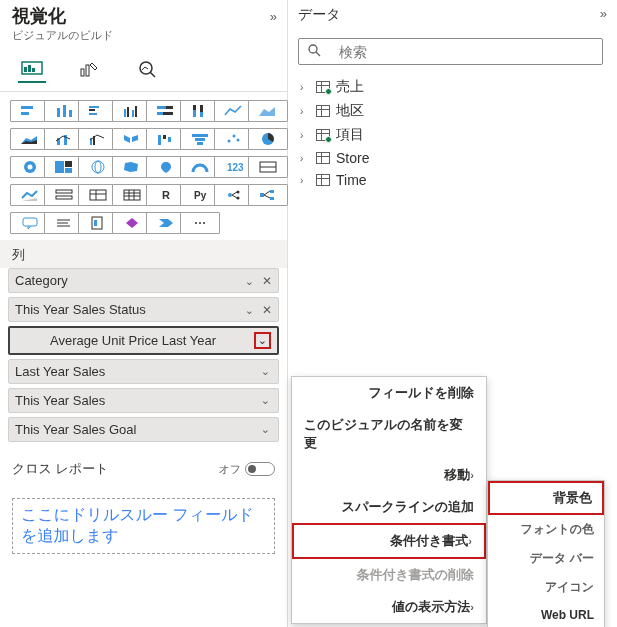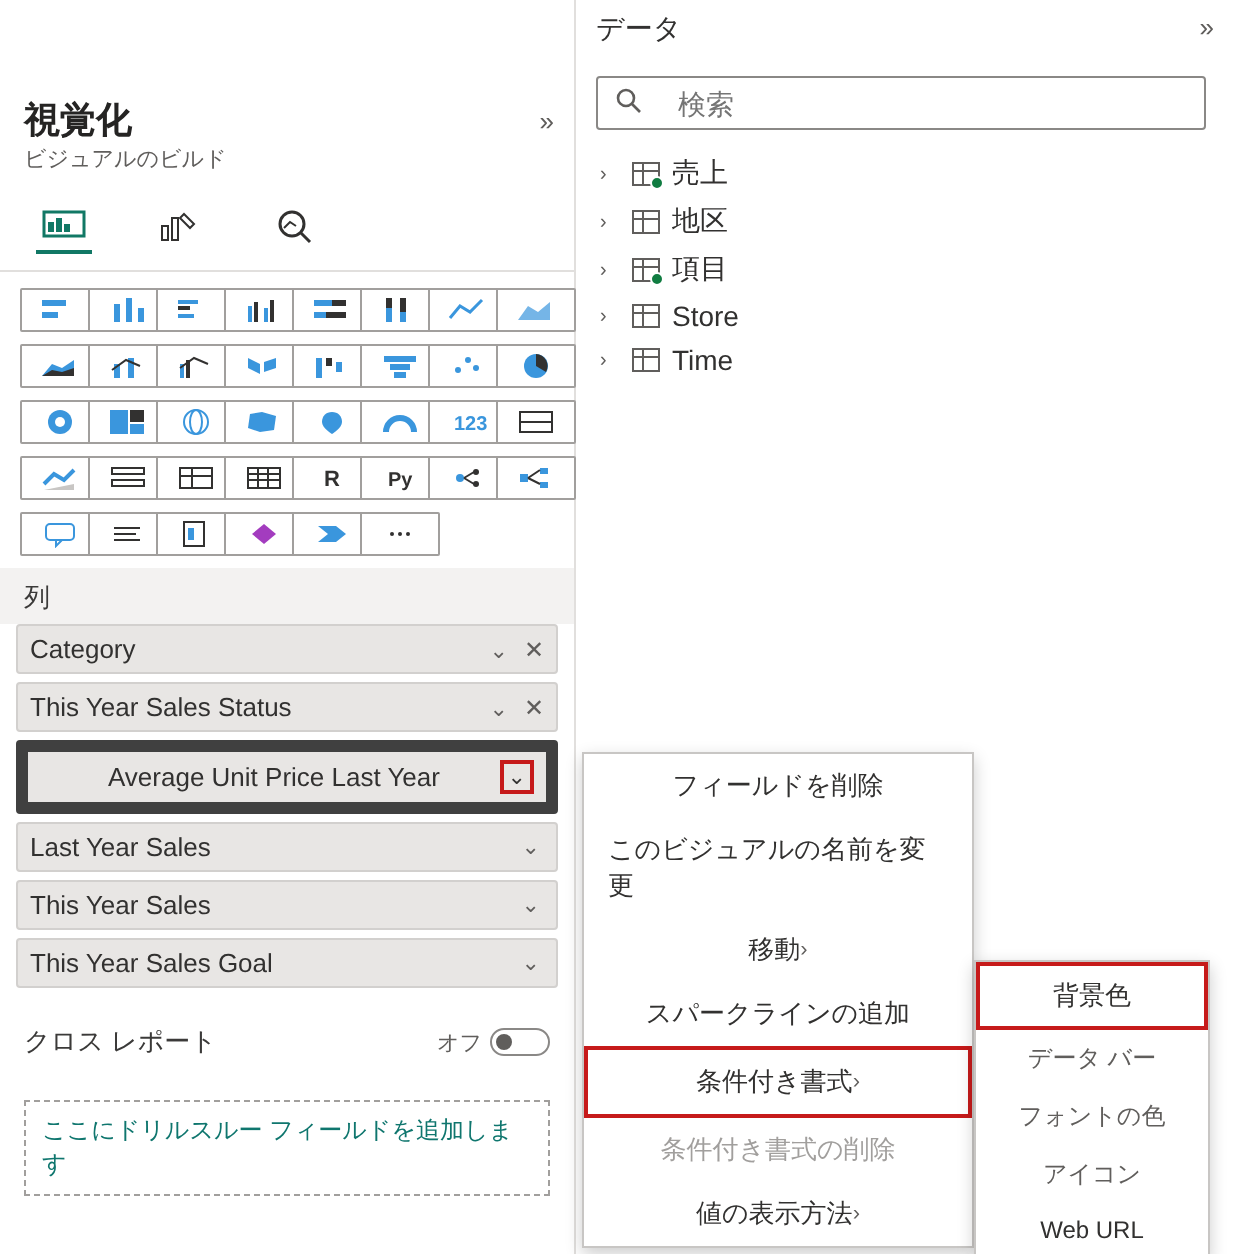--- a/index.html
+++ b/index.html
@@ -1,56 +1,56 @@
 <!DOCTYPE html>
 <html><head>
 <meta charset="utf-8">
 <style>
   * { box-sizing: border-box; margin: 0; padding: 0; font-family: "Segoe UI", "Meiryo", sans-serif; }
   body { width: 617px; height: 627px; background: #fff; display: flex; overflow: hidden; font-size: 13px; color: #252423; }
   .pane { position: relative; }
   .viz-pane { width: 288px; border-right: 1px solid #e1dfdd; }
   .data-pane { flex: 1; padding: 0 10px 0 10px; }
-  .pane-header { display: flex; align-items: center; justify-content: space-between; padding: 4px 10px 0 12px; margin-top: 44px; }
+  .pane-header { display: flex; align-items: center; justify-content: space-between; padding: 4px 10px 0 12px; }
   .pane-title { font-size: 18px; font-weight: 600; }
   .pane-sub { font-size: 11px; color: #605e5c; padding: 0 12px 6px; }
   .collapse { color: #605e5c; font-size: 13px; }
   .mode-tabs { display: flex; gap: 30px; padding: 6px 18px 8px; border-bottom: 1px solid #e1dfdd; }
   .mode-tab { width: 28px; height: 28px; display: flex; align-items: center; justify-content: center; color: #323130; }
   .mode-tab.active { border-bottom: 2px solid #117865; }
   .gallery { padding: 8px 10px 6px; display: grid; grid-template-columns: repeat(8, 28px); gap: 6px 6px; }
   .viz-icon { width: 40px; height: 22px; border: 1px solid #a19f9d; border-radius: 1px; display: flex; align-items: center; justify-content: center; background: #fff; }
   .viz-icon svg { display: block; }
   .section-label { font-size: 13px; color: #3b3a39; padding: 6px 12px 4px; background: #f3f2f1; }
   .fieldwell { padding: 0 8px; }
   .field-row { display: flex; align-items: center; justify-content: space-between; background: #e8e6e4; border: 1px solid #d2d0ce; border-radius: 2px; padding: 4px 6px; margin-bottom: 4px; font-size: 13px; color: #323130; }
-  .field-row.hl { border: 6px solid #404040; padding-left: 40px; }
+  .field-row.hl { border: 2px solid #404040; padding-left: 40px; }
   .caret { font-size: 11px; color: #605e5c; padding: 0 2px; }
   .x-remove { font-size: 12px; color: #605e5c; margin-left: 6px; }
   .chev-box { border: 2px solid #c61a1a; padding: 0 2px; font-size: 11px; }
   .drill { padding: 8px 12px; font-size: 13px; color: #3b3a39; }
   .drill-row { display: flex; justify-content: space-between; align-items: center; margin: 6px 0; font-size: 13px; }
   .toggle { width: 30px; height: 14px; border-radius: 8px; position: relative; }
   .toggle.off { background: #fff; border: 1px solid #8a8886; }
   .toggle.off::after { content: ""; position: absolute; width: 8px; height: 8px; background: #605e5c; border-radius: 50%; top: 2px; left: 2px; }
   .toggle.on { background: #107c41; }
   .toggle.on::after { content: ""; position: absolute; width: 8px; height: 8px; background: #fff; border-radius: 50%; top: 3px; right: 3px; }
-  .drop-hint { border: 1px dashed #a19f9d; padding: 6px 8px; font-size: 12px; color: #0f766e; margin: 6px 12px; }
+  .drop-hint { border: 1px dashed #a19f9d; padding: 6px 8px; font-size: 16px; color: #3b82f6; margin: 6px 12px; }
   .search { display: flex; align-items: center; border: 1px solid #8a8886; border-radius: 2px; padding: 4px 8px; margin: 10px 4px 10px 0; color: #605e5c; gap: 12px; }
   .search input { border: none; outline: none; flex: 1; font-size: 14px; color: #605e5c; }
   .tree { padding: 0 2px; }
   .tree-row { display: flex; align-items: center; gap: 6px; padding: 3px 0; font-size: 14px; color: #323130; }
   .tree-row .exp { font-size: 10px; color: #605e5c; width: 10px; }
   .tbl-ico { width: 14px; height: 12px; border: 1px solid #605e5c; position: relative; }
   .tbl-ico::before { content: ""; position: absolute; top: 3px; left: 0; right: 0; height: 1px; background: #605e5c; }
   .tbl-ico::after { content: ""; position: absolute; top: 0; bottom: 0; left: 4px; width: 1px; background: #605e5c; }
   .green-dot { position: absolute; width: 7px; height: 7px; background: #107c41; border-radius: 50%; bottom: -3px; right: -3px; border: 1px solid #fff; }
   .ctx-menu { position: absolute; background: #fff; border: 1px solid #c8c6c4; box-shadow: 0 3px 8px rgba(0,0,0,0.2); font-size: 13px; z-index: 10; }
   .ctx1 { left: 291px; top: 376px; width: 196px; }
-  .ctx-item { padding: 7px 12px; display: flex; justify-content: center; align-items: center; color: #323130; }
+  .ctx-item { padding: 7px 12px; display: flex; justify-content: flex-end; align-items: center; color: #323130; font-weight: bold; }
   .ctx-item.disabled { color: #a19f9d; }
   .ctx-item.hl { border: 2px solid #c61a1a; color: #323130; }
   .ctx-item .sub-arrow { font-size: 11px; color: #605e5c; }
   .ctx2 { left: 487px; top: 480px; width: 118px; }
   .ctx2 .ctx-item { padding: 6px 10px; font-size: 12px; color: #605e5c; }
   .ctx2 .ctx-item.hl2 { border: 2px solid #c61a1a; color: #323130; font-size: 13px; }
   .data-title { font-size: 14px; padding: 6px 0 4px; display:flex; justify-content: space-between; color:#323130; }
 </style>
 </head>
 <body>
@@ -446,24 +446,24 @@
       <span>値の表示方法</span>
       <span class="sub-arrow">›</span>
     </div>
 </div>
 
 <div class="ctx-menu ctx2">
   <div class="ctx-item hl2">
       <span>背景色</span>
     </div>
   <div class="ctx-item">
+      <span>フォントの色</span>
+    </div>
+  <div class="ctx-item">
       <span>データ バー</span>
-    </div>
-  <div class="ctx-item">
-      <span>フォントの色</span>
     </div>
   <div class="ctx-item">
       <span>アイコン</span>
     </div>
   <div class="ctx-item" style="color:#323130">
       <span>Web URL</span>
     </div>
 </div>
 
 </body></html>

